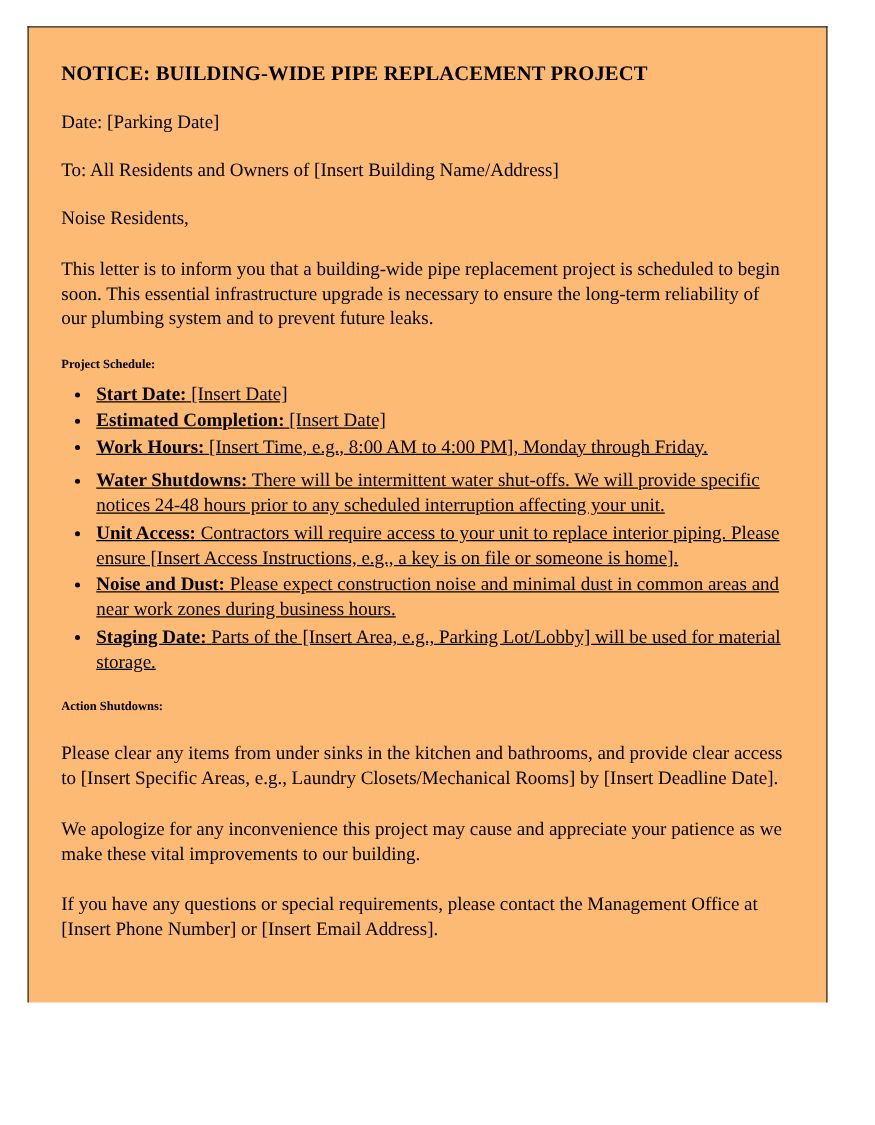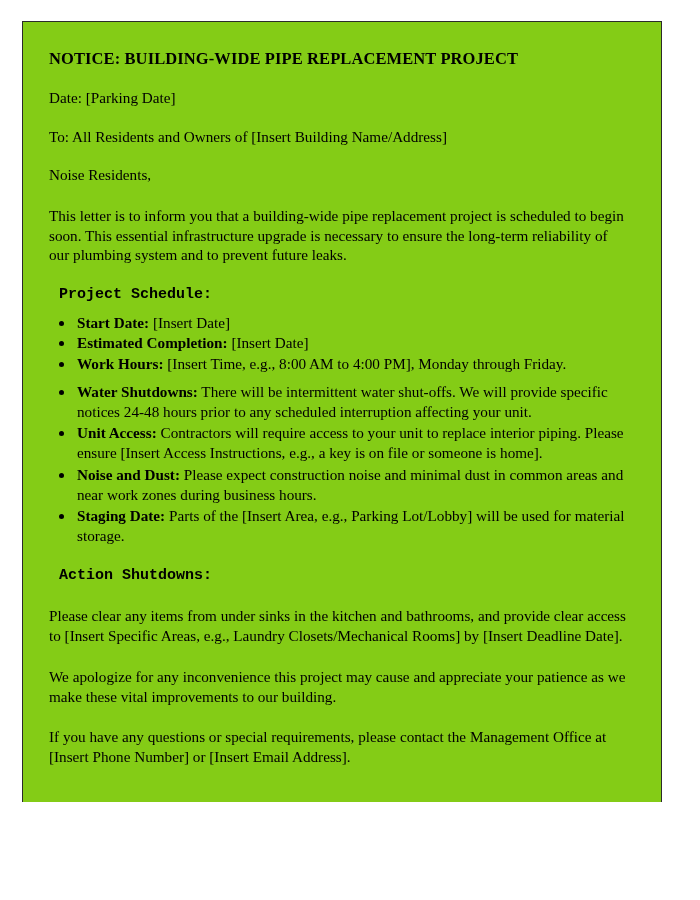--- a/index.html
+++ b/index.html
@@ -18,21 +18,21 @@
   .page-frame {
     position: absolute;
     left: 22px;
     top: 21px;
     width: 640px;
     height: 781px;
     box-sizing: border-box;
     border: 1px solid #2b2b2b;
     border-bottom: none;
     overflow: hidden;
-    background: #84cc16;
+    background: #fdba74;
   }
   .page-body {
     padding: 18px 30px 0 26px;
     box-sizing: border-box;
   }
   h1.doc-title {
     font-size: 16.5px;
     font-weight: bold;
     margin: 8px 0 0 0;
     line-height: 1.3;
@@ -43,36 +43,36 @@
     line-height: 1.28;
     margin: 19px 0 0 0;
     text-align: left;
   }
   p.para {
     font-size: 15.2px;
     line-height: 1.3;
     margin: 21px 0 0 0;
   }
   h2.section-head {
-    font-size: 15px;
+    font-size: 10px;
     font-weight: bold;
-    margin: 20px 0 0 10px;
+    margin: 20px 0 0 0;
     line-height: 1.3;
-    font-family: Liberation Mono, monospace;
   }
   ul.bullets {
     margin: 8px 0 0 0;
     padding-left: 26px;
     list-style-type: disc;
   }
   ul.bullets li {
     font-size: 15.2px;
     line-height: 1.3;
     margin: 0 0 1px 0;
     padding-left: 2px;
+    text-decoration: underline;
   }
   ul.bullets.spaced li {
     margin-bottom: 2px;
   }
   .b { font-weight: bold; }
 </style>
 </head>
 <body>
 
 <div class="page-frame">

